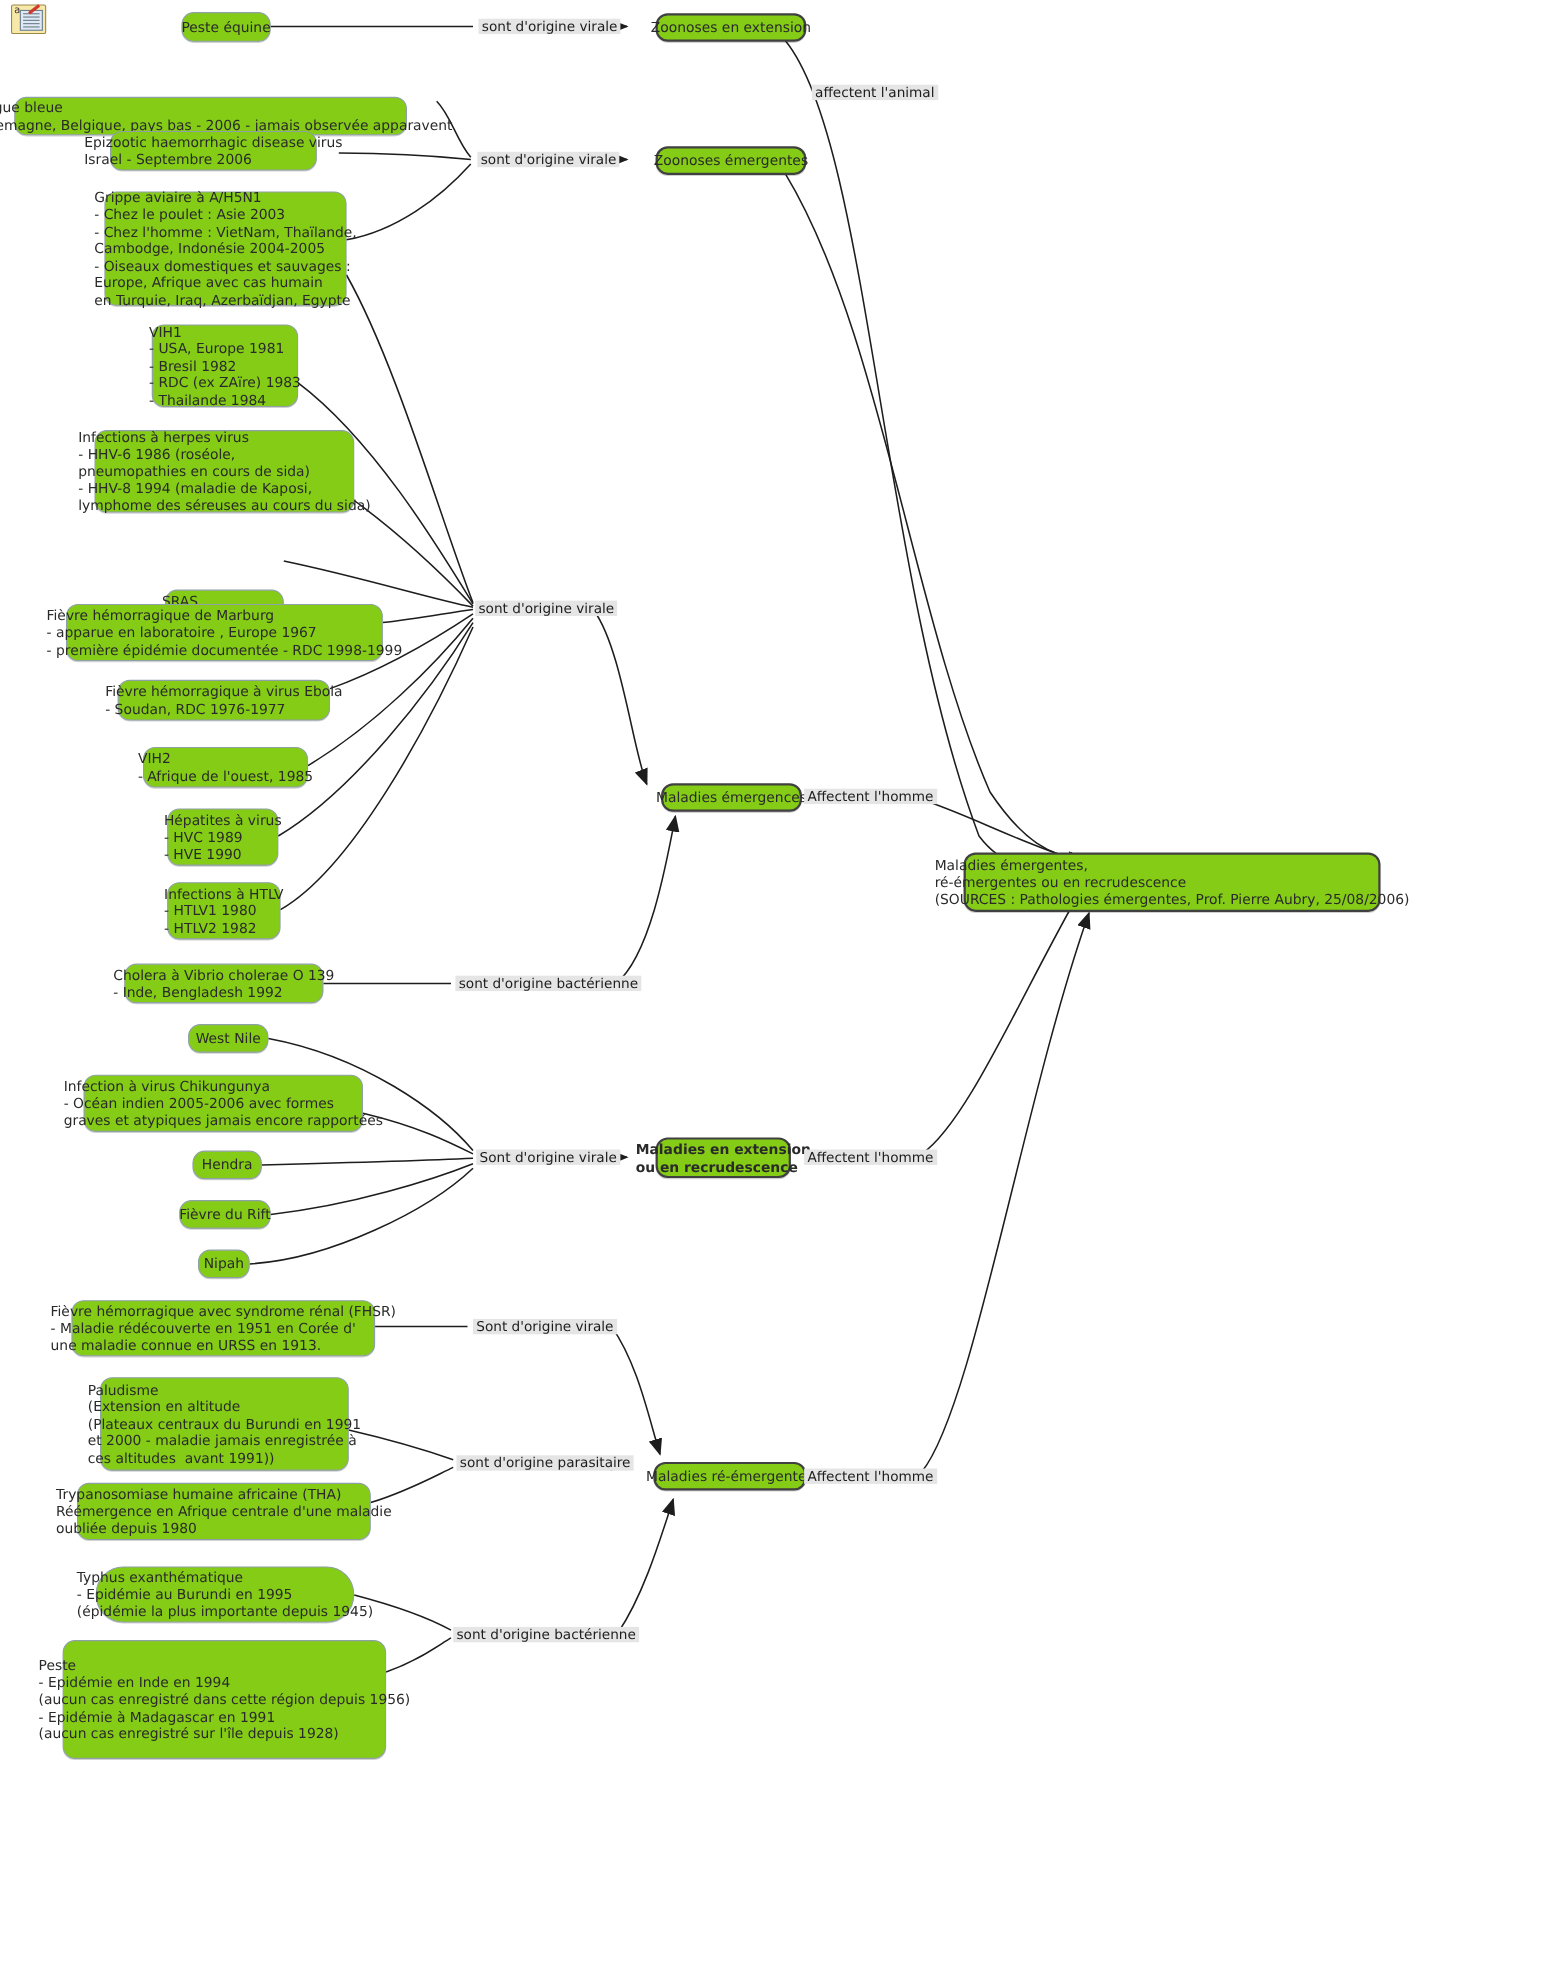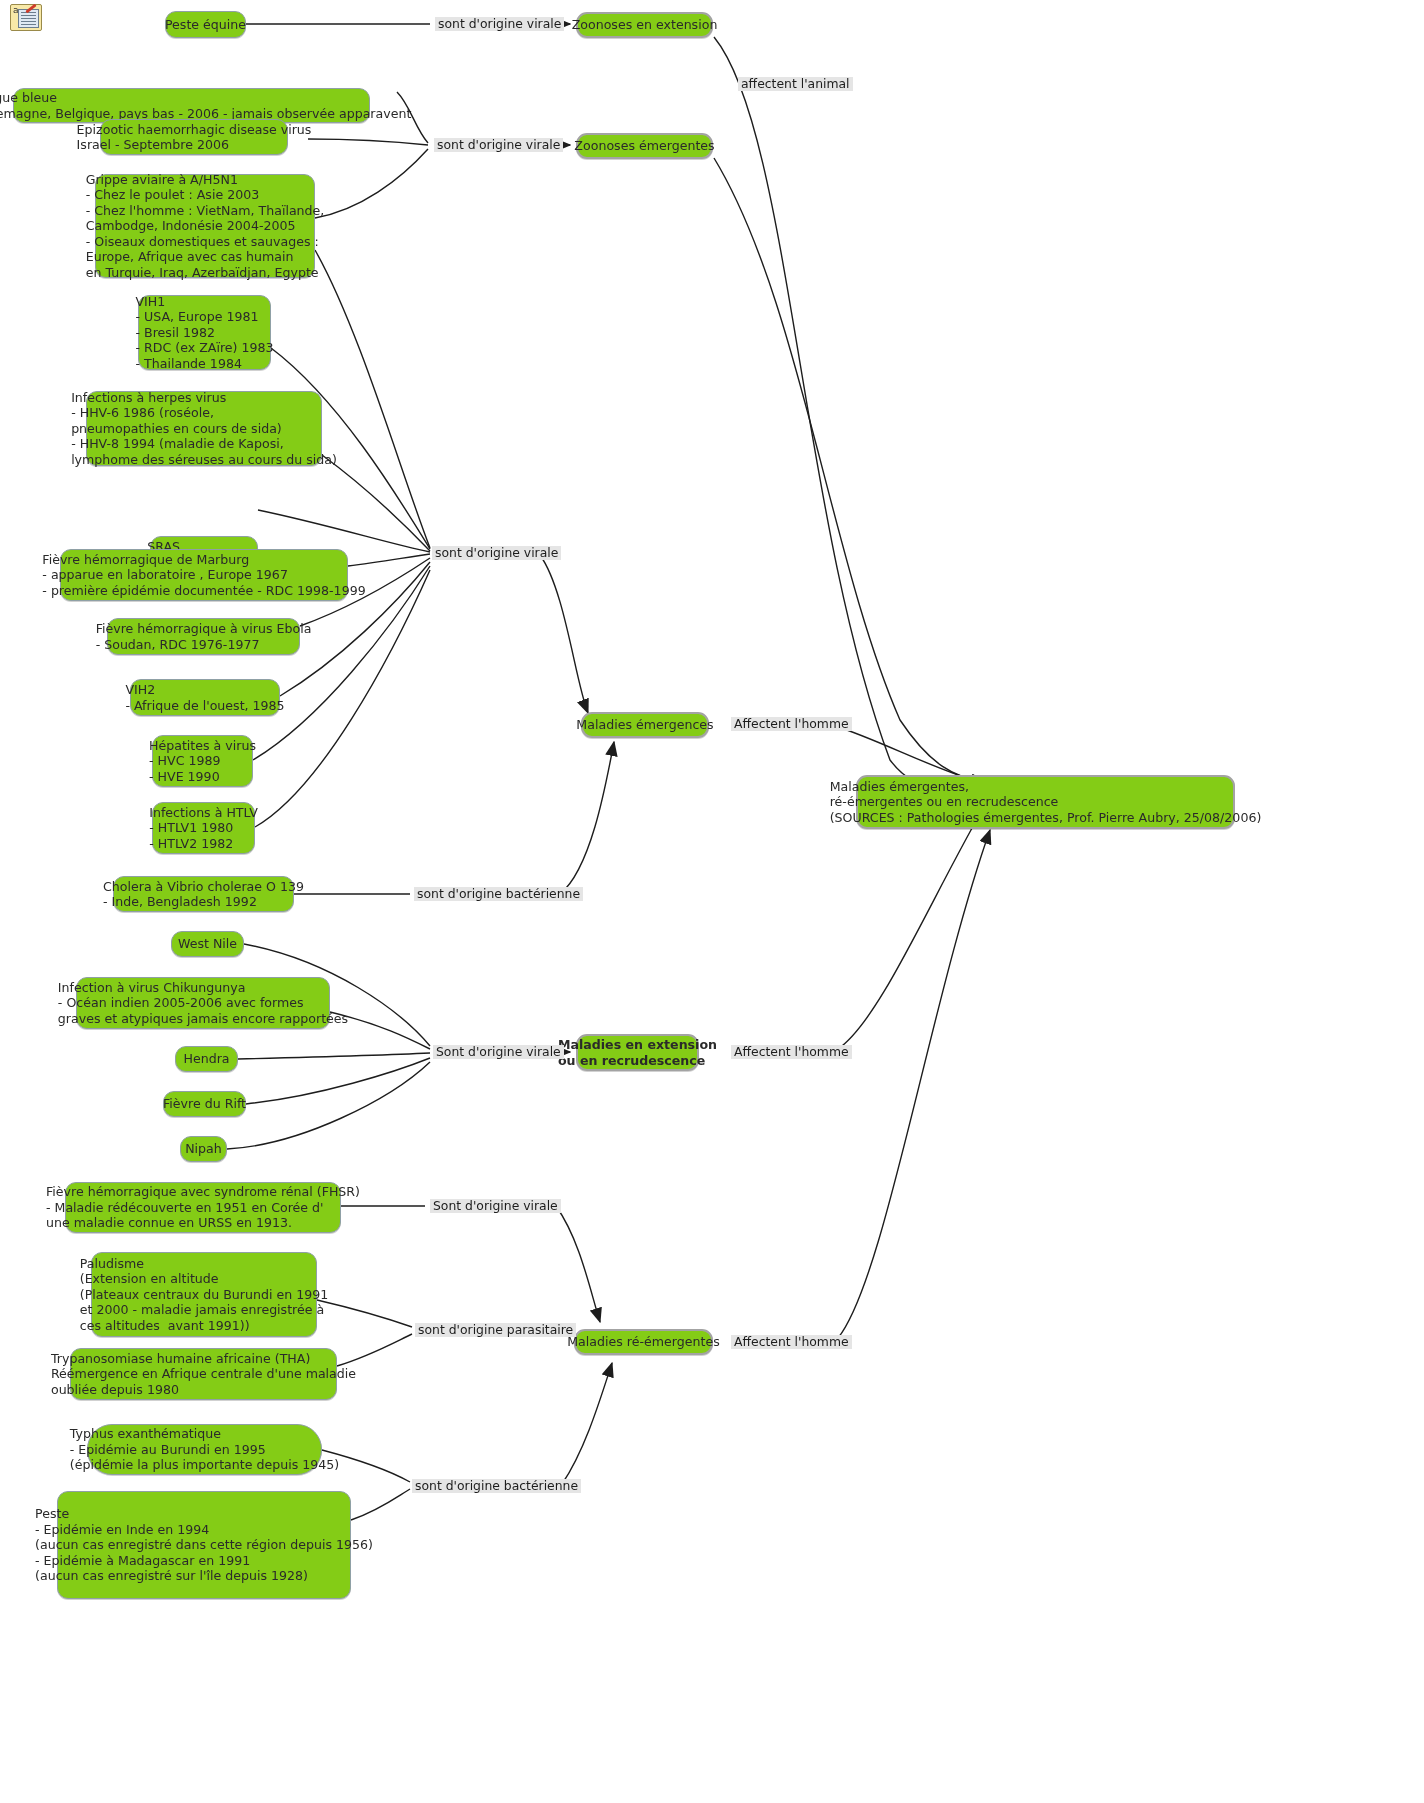--- a/index.html
+++ b/index.html
@@ -39,21 +39,22 @@
     font-size: 12.6px;
     line-height: 15.4px;
     text-align: left;
     display: flex;
     align-items: center;
     justify-content: center;
     white-space: pre;
     box-shadow: 0 1px 0 rgba(0,0,0,0.18);
   }
   .node-box.strong {
-    border: 2px solid #a3a3a3;
+    border: 2px solid #404040;
+    margin-left: 20px;
   }
   .edge-label {
     position: absolute;
     font-size: 12.4px;
     color: #1d1d1d;
     white-space: nowrap;
     background: #e5e5e5;
     padding: 0 3px;
     line-height: 14px;
   }

